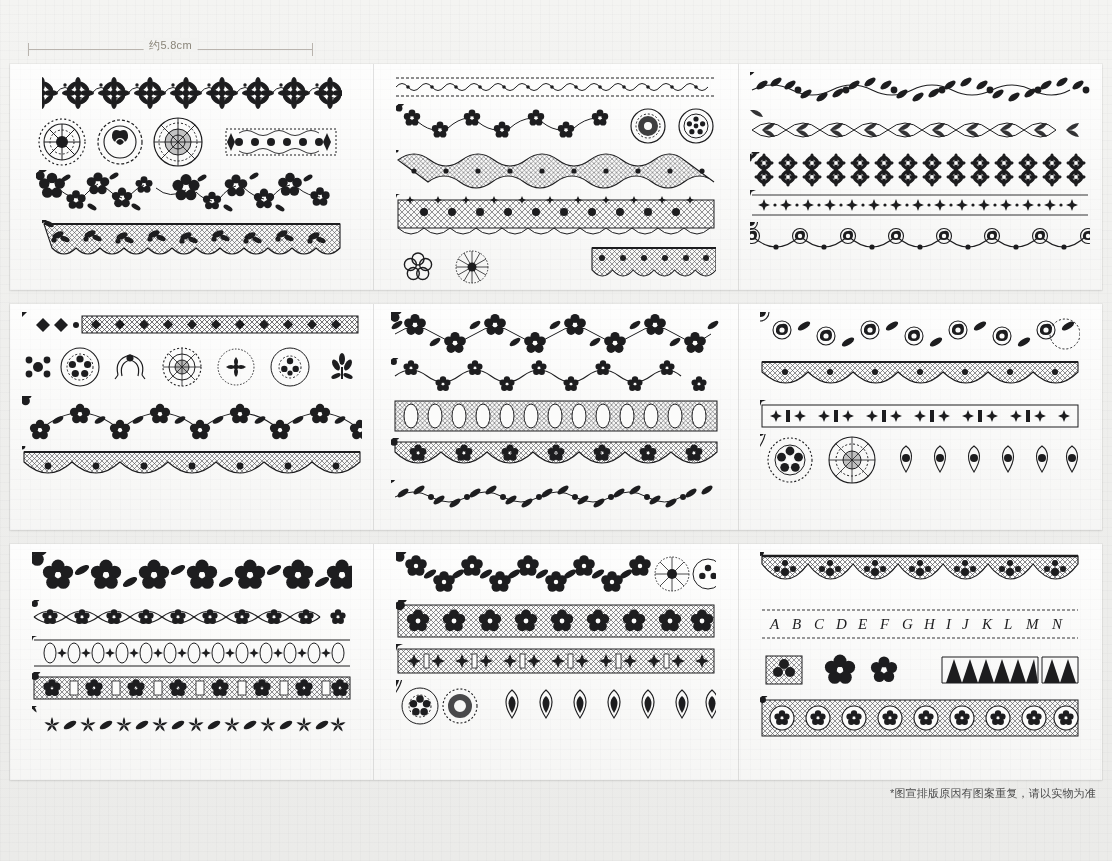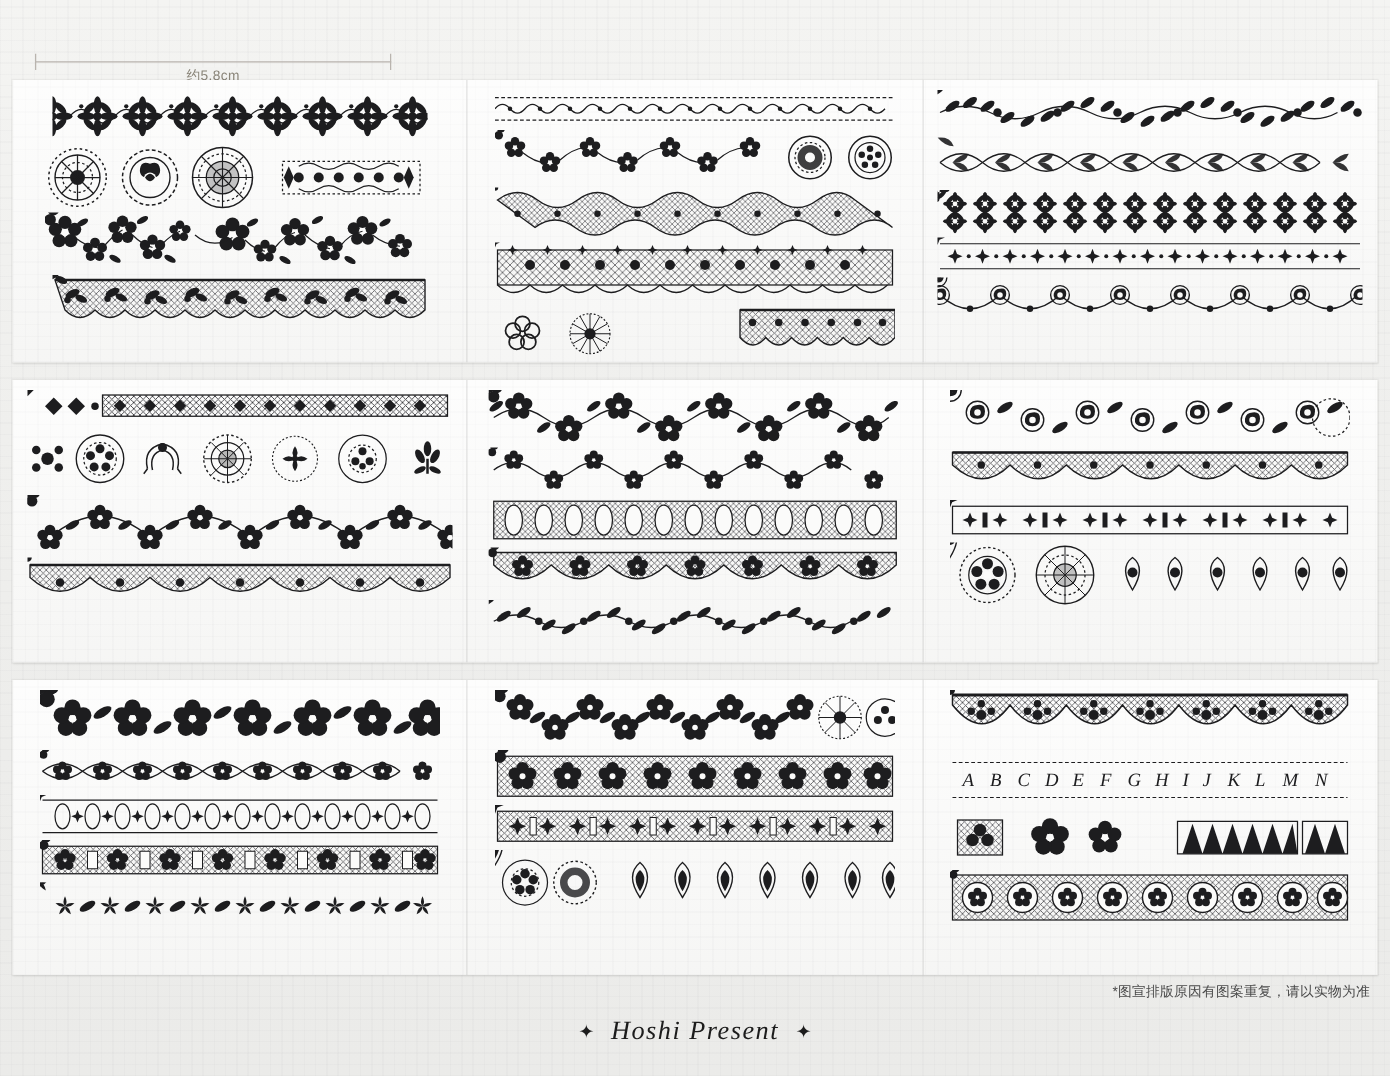--- a/index.html
+++ b/index.html
@@ -51,21 +51,21 @@
     top: 5px;
     width: 1px;
     height: 13px;
     background: #b9b4ae;
   }
   .measure .tick.left { left: 0; }
   .measure .tick.right { right: 0; }
   .measure .label {
     position: absolute;
     left: 50%;
-    top: 16px;
+    top: 0;
     transform: translateX(-50%);
     background: #f2f2f0;
     padding: 0 6px;
     font-size: 11px;
     color: #8a8579;
     letter-spacing: 0.3px;
     line-height: 14px;
     white-space: nowrap;
   }
 
@@ -1795,18 +1795,13 @@
               </g>
             </svg>
           </span>
         </div>
       </div>
     </div>
   </div>
 
   <div class="note">*图宣排版原因有图案重复，请以实物为准</div>
 
-  <div class="brand">
-    <span class="sparkle">✦</span>
-    <span class="brand-text">Hoshi Present</span>
-    <span class="sparkle">✦</span>
-  </div>
 </div>
 
 </body></html>

